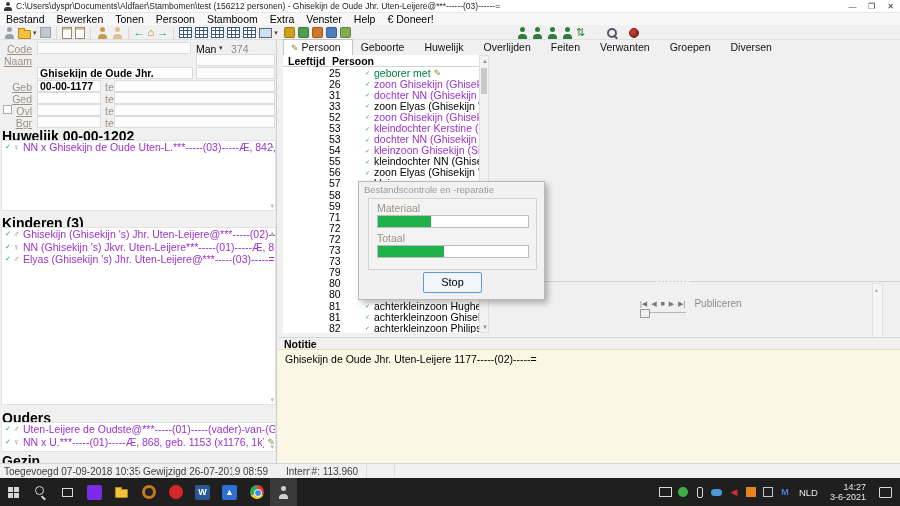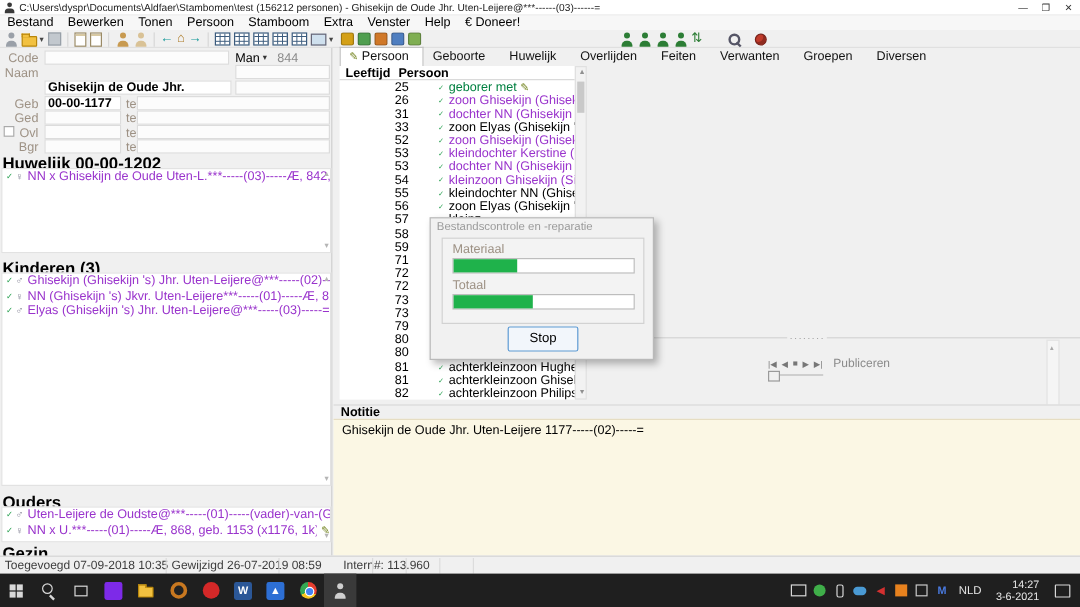--- a/index.html
+++ b/index.html
@@ -32,21 +32,21 @@
   .t-grid{width:13px;height:11px;border:1px solid #3a5a7c;background:#fff;background-image:linear-gradient(#3a5a7c 1px,transparent 1px),linear-gradient(90deg,#3a5a7c 1px,transparent 1px);background-size:4px 4px;background-position:-1px 2px;}
   .t-screen{width:13px;height:10px;border:1px solid #667;background:#cfe0ee;}
   .t-mini{width:11px;height:11px;border-radius:2px;border:1px solid rgba(0,0,0,.25);}
   .t-search{width:12px;height:12px;position:relative;}
   .t-search::before{content:"";position:absolute;top:1px;left:1px;width:6px;height:6px;border:2px solid #556;border-radius:50%;}
   .t-search::after{content:"";position:absolute;bottom:1px;right:0;width:5px;height:2px;background:#556;transform:rotate(45deg);}
   .t-bug{width:10px;height:10px;border-radius:50%;background:#c03a2a;border:1px solid #77221a;box-shadow:inset -2px -2px 0 rgba(0,0,0,.25);}
   .t-caret{font-size:7px;color:#444;margin-left:-1px;}
   
   #left-panel{position:absolute;left:0;top:40px;width:277px;height:423px;background:#f0f0f0;border-right:1px solid #cfcfcf;}
-  .f-label{position:absolute;width:32px;text-align:right;color:#9d9184;font-size:10.5px;}
+  .f-label{position:absolute;width:32px;text-align:right;color:#9d9184;font-size:10.5px;text-decoration:underline;}
   .f-te{position:absolute;color:#9d9184;font-size:10.5px;}
   .f-input{position:absolute;background:#fff;border:1px solid #dcdcdc;height:12px;font-size:10.5px;font-weight:bold;line-height:11px;padding:0 2px;white-space:nowrap;overflow:hidden;}
   .f-plain{font-weight:normal;background:#fcfcfc;}
   .sec-head{position:absolute;font-weight:bold;font-size:14px;color:#000;}
   .listbox{position:absolute;left:1px;width:275px;background:#fff;border:1px solid #e2e2e2;overflow:hidden;}
   .entry{display:flex;align-items:center;height:12.5px;padding-left:3px;white-space:nowrap;overflow:hidden;}
   .echk{color:var(--check);font-size:7px;width:8px;flex:0 0 auto;}
   .egender{color:#8a8a9a;font-size:9px;width:10px;flex:0 0 auto;}
   .etext{color:var(--purple);font-size:10.5px;overflow:hidden;white-space:nowrap;}
   .pencil{color:#7a8a2a;font-size:9px;margin-left:3px;}
@@ -184,21 +184,21 @@
         <span class="t-search" style="margin-left: 18px;"></span>
         <span class="t-bug" style="margin-left: 8px;"></span>
       </div>
   </div>
 
   <div id="left-panel">
     <span class="f-label" style="left:0;top:3px">Code</span>
     <div class="f-input f-plain" style="left:37px;top:2px;width:154px"></div>
     <span style="position:absolute;left:196px;top:3px;font-size:10.5px">Man</span>
     <span style="position:absolute;left:219px;top:4px;font-size:7px;color:#333">▾</span>
-    <span style="position:absolute;left:231px;top:3px;color:#8a8a8a;font-size:10.5px">844</span>
+    <span style="position:absolute;left:231px;top:3px;color:#8a8a8a;font-size:10.5px">374</span>
 
     <span class="f-label" style="left:0;top:15px">Naam</span>
     <div class="f-input f-plain" style="left:196px;top:14px;width:79px"></div>
     <div class="f-input" style="left:37px;top:27px;width:156px">Ghisekijn de Oude Jhr.</div>
     <div class="f-input f-plain" style="left:196px;top:27px;width:79px"></div>
 
     <span class="f-label" style="left:0;top:41px">Geb</span>
     <div class="f-input" style="left:37px;top:40px;width:64px">00-00-1177</div>
     <span class="f-te" style="left:105px;top:41px">te</span>
     <div class="f-input f-plain" style="left:114px;top:40px;width:161px"></div>

